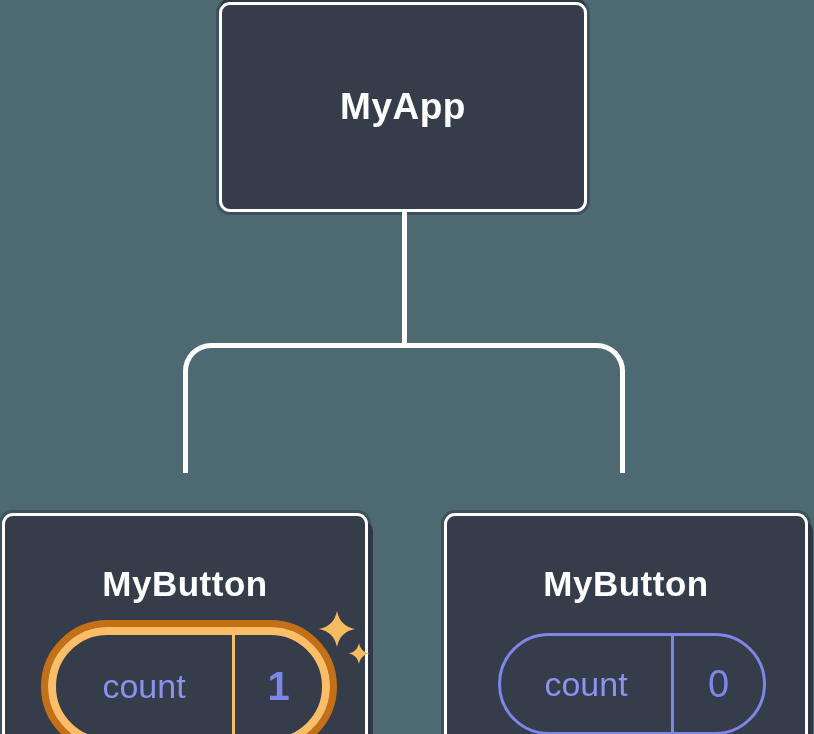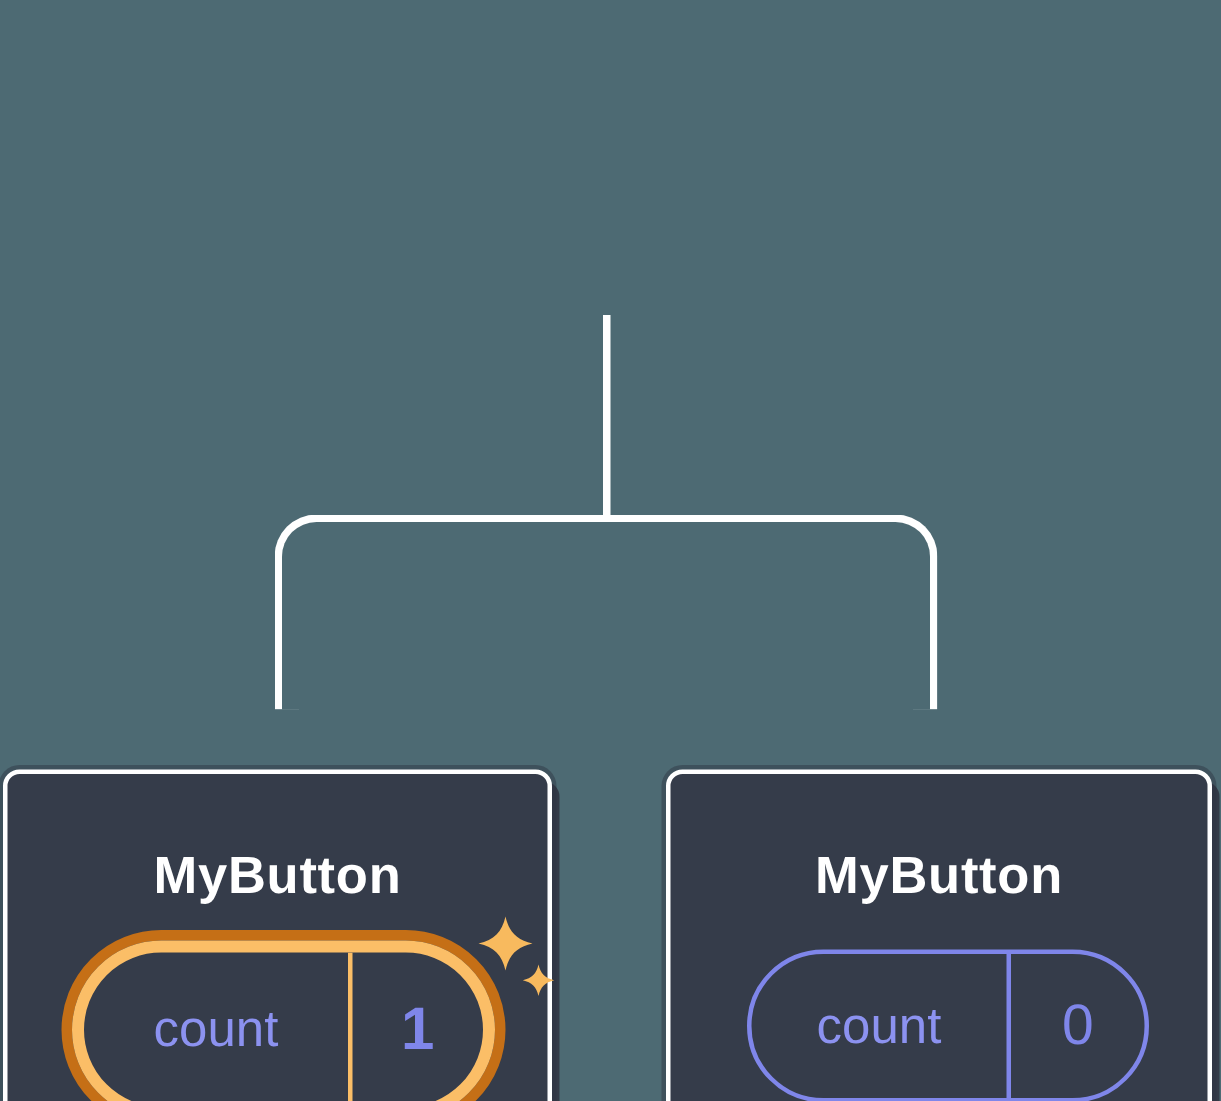--- a/index.html
+++ b/index.html
@@ -97,20 +97,23 @@
   .sparkles{
     position:absolute;left:312px;top:94px;width:64px;height:60px;
     color:var(--sparkle);
   }
 </style>
 </head>
 <body>
 
 <div class="stage">
 
+  <div class="node node-root">
+    <span class="root-label">MyApp</span>
+  </div>
 
   <div class="stem"></div>
   <div class="branch"></div>
 
   <div class="node node-child node-child-left">
     <span class="child-label">MyButton</span>
 
     <div class="pill-hl">
       <div class="pill-hl-inner">
         <span class="cell-key">count</span>

